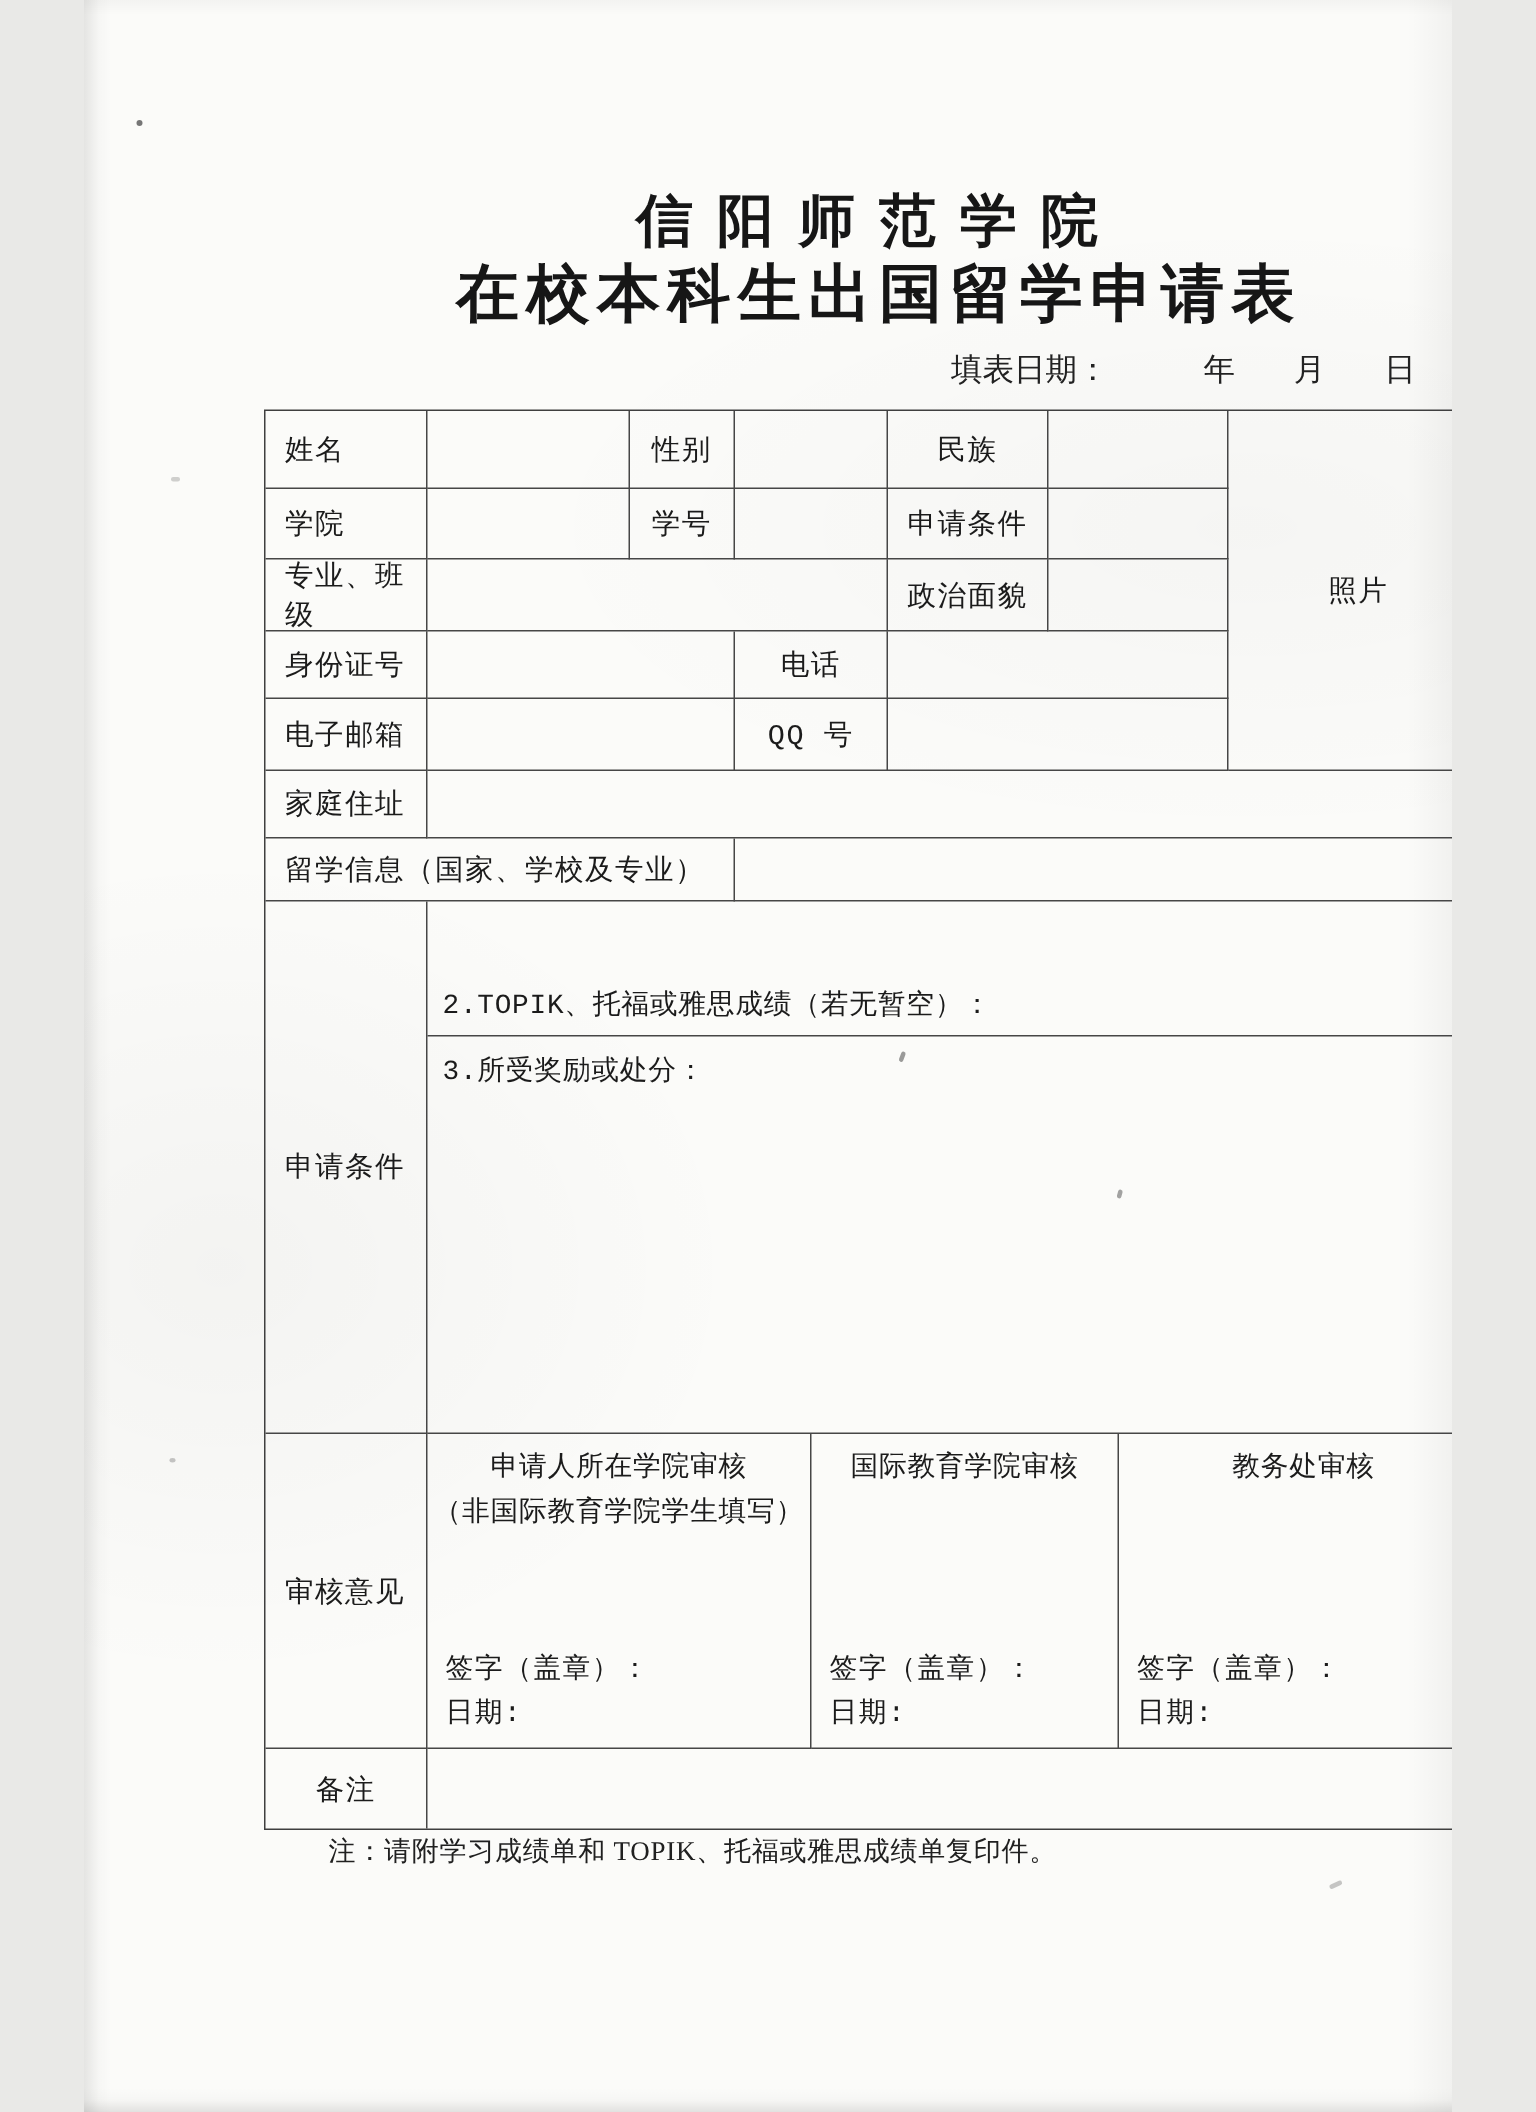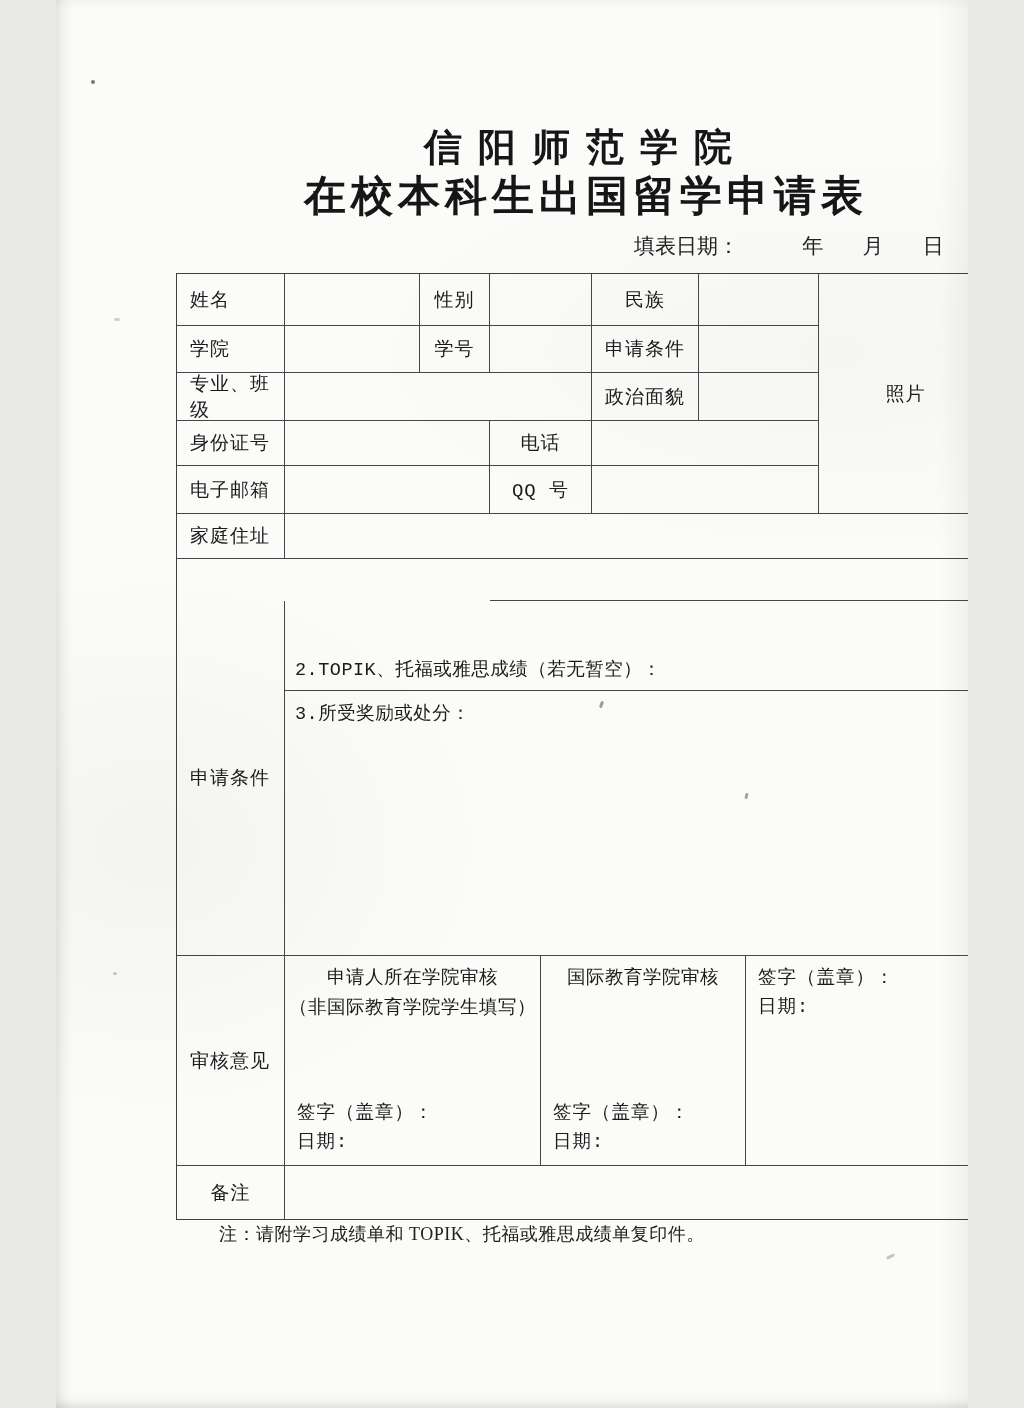--- a/index.html
+++ b/index.html
@@ -144,20 +144,21 @@
     <div class="cell" style="grid-column:6 / span 3; grid-row:4;"></div>
 
     <div class="cell lab" style="grid-column:1; grid-row:5;">电子邮箱</div>
     <div class="cell" style="grid-column:2 / span 2; grid-row:5;"></div>
     <div class="cell ctr" style="grid-column:4 / span 2; grid-row:5;">QQ 号</div>
     <div class="cell" style="grid-column:6 / span 3; grid-row:5;"></div>
 
     <div class="cell lab" style="grid-column:1; grid-row:6;">家庭住址</div>
     <div class="cell no-r" style="grid-column:2 / span 8; grid-row:6;"></div>
 
+    <div class="cell lab" style="grid-column:1 / span 3; grid-row:7;">留学信息（国家、学校及专业）</div>
     <div class="cell no-r" style="grid-column:4 / span 6; grid-row:7;"></div>
 
     <div class="cell lab" style="grid-column:1; grid-row:8 / span 3;">申请条件</div>
     <div class="cell cond no-r" style="grid-column:2 / span 8; grid-row:9;">2.TOPIK、托福或雅思成绩（若无暂空）：</div>
     <div class="cell cond no-r top-start" style="grid-column:2 / span 8; grid-row:10;">3.所受奖励或处分：</div>
 
     <div class="cell lab" style="grid-column:1; grid-row:11;">审核意见</div>
 
     <div class="cell review-cell" style="grid-column:2 / span 3; grid-row:11;">
       <div class="review-header">
@@ -174,20 +175,23 @@
       <div class="review-header">
         <div>国际教育学院审核</div>
       </div>
       <div class="review-sign">
         <div>签字（盖章）：</div>
         <div>日期:</div>
       </div>
     </div>
 
     <div class="cell review-cell no-r" style="grid-column:8 / span 2; grid-row:11;">
+      <div class="review-header">
+        <div>教务处审核</div>
+      </div>
       <div class="review-sign">
         <div>签字（盖章）：</div>
         <div>日期:</div>
       </div>
     </div>
 
     <div class="cell ctr no-b" style="grid-column:1; grid-row:12;">备注</div>
     <div class="cell no-r no-b" style="grid-column:2 / span 8; grid-row:12;"></div>
 
   </div>

